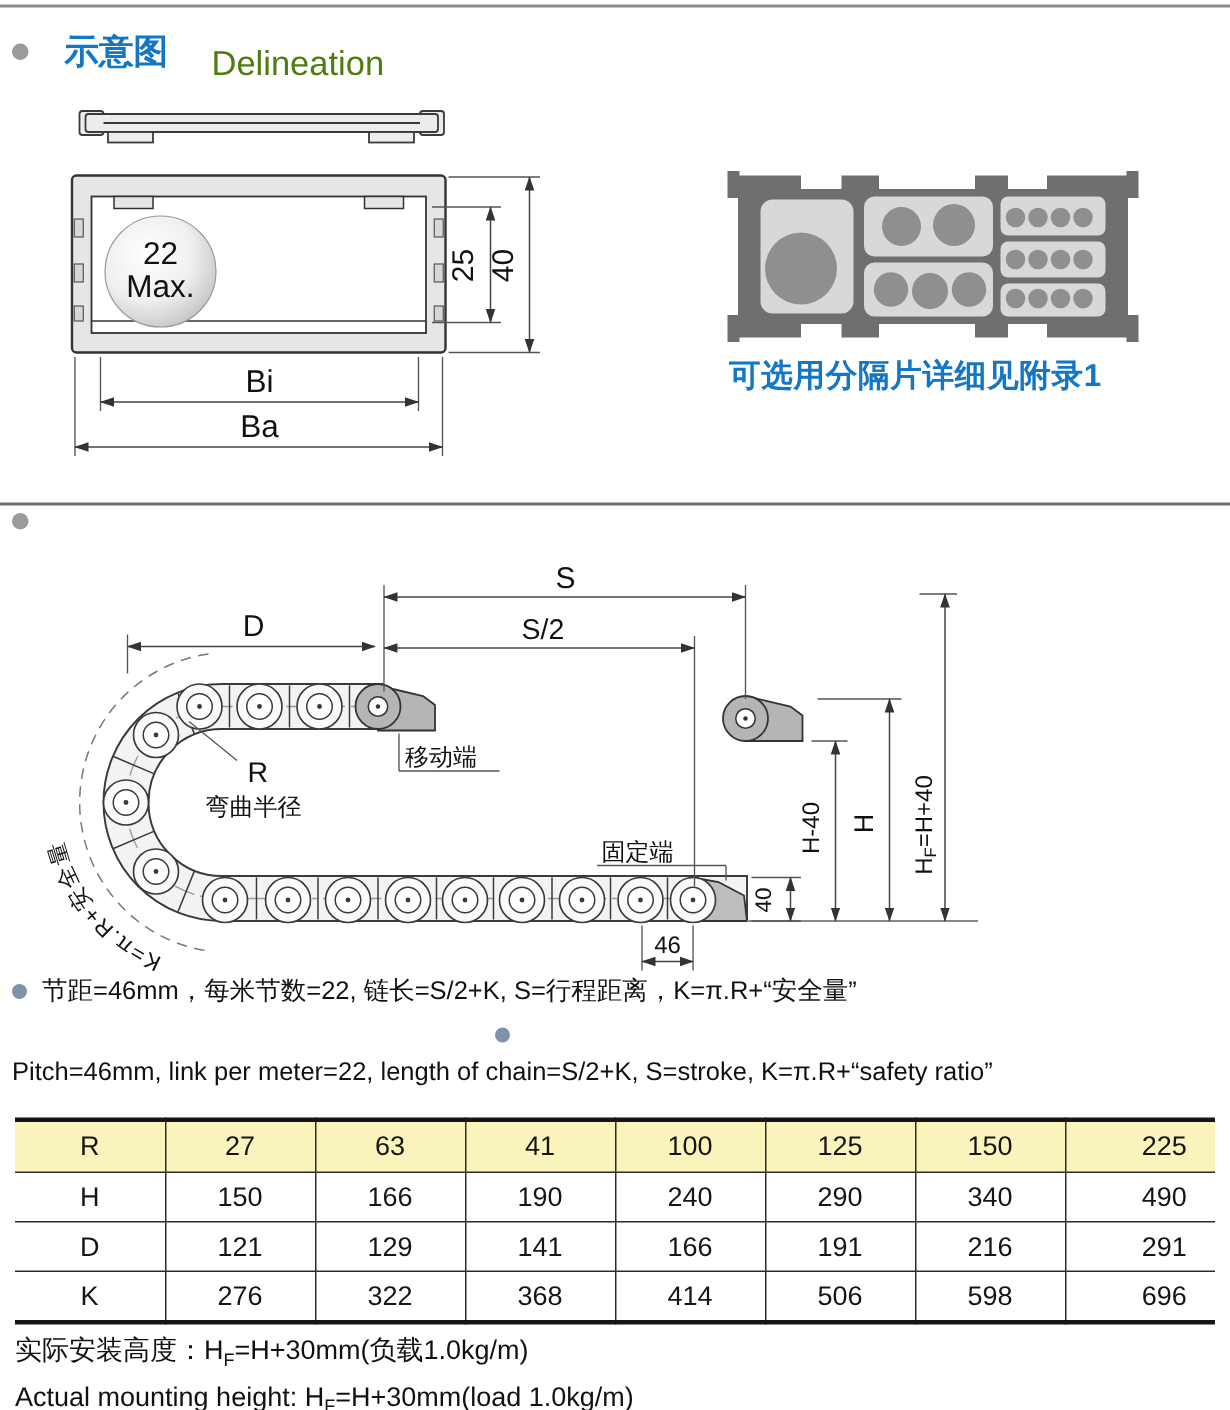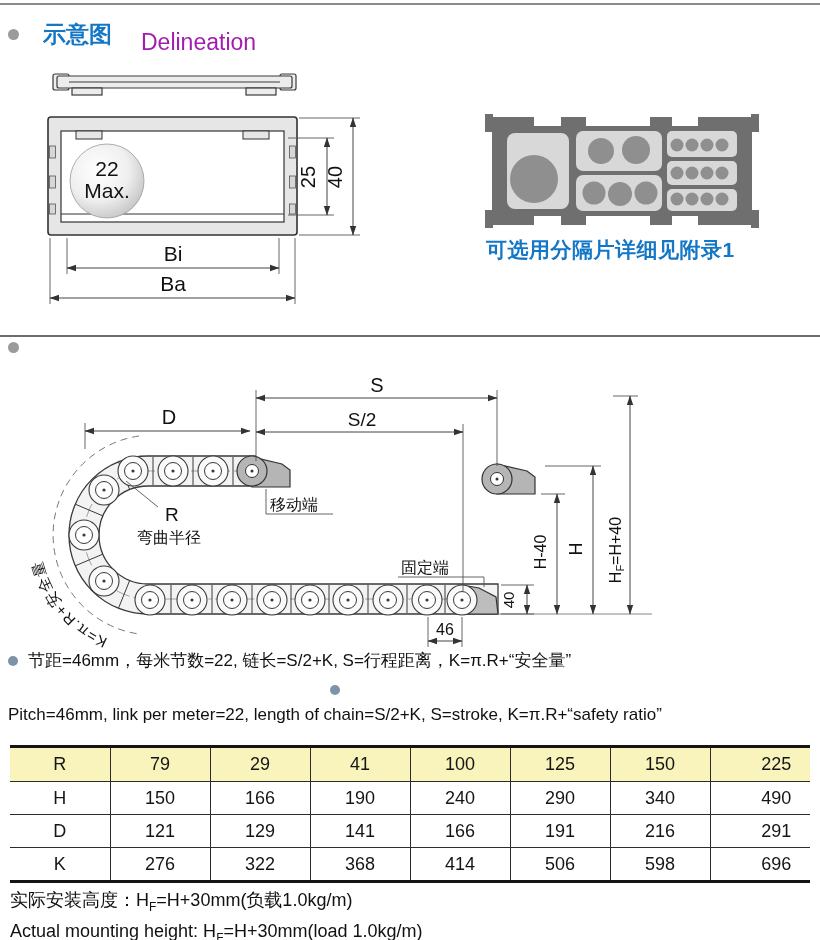--- a/index.html
+++ b/index.html
@@ -2,21 +2,21 @@
 <html><head>
 <meta charset="utf-8">
 <style>
   html,body{margin:0;padding:0;background:#fff;}
   .page{position:relative;width:820px;height:940px;background:#ffffff;
         font-family:"Liberation Sans",sans-serif;overflow:hidden;color:#111;}
   .rule{position:absolute;left:0;width:820px;height:2px;background:#8b8b8b;}
   .sec-header{position:absolute;left:8px;display:flex;align-items:center;gap:24px;white-space:nowrap;}
   .sec-dot{width:11px;height:11px;border-radius:50%;background:#9b9b9b;flex:none;}
   .sec-cn{font-size:23px;font-weight:bold;color:#1477c6;}
-  .sec-en{font-size:23px;color:#a21caf;margin-left:5px;margin-top:16px;}
+  .sec-en{font-size:23px;color:#4d7c0f;margin-left:5px;margin-top:16px;}
   .fig-caption{position:absolute;left:486px;top:236px;width:290px;
         font-size:21px;font-weight:bold;color:#1477c6;letter-spacing:0.5px;}
   .bullet-row{position:absolute;left:8px;display:flex;align-items:center;gap:10px;
         font-size:17px;color:#111;white-space:nowrap;}
   .bdot{width:10px;height:10px;border-radius:50%;background:#7e93aa;flex:none;}
   table.spec{position:absolute;left:10px;top:745px;width:800px;table-layout:fixed;
         border-collapse:collapse;border-top:3px solid #151515;border-bottom:3px solid #151515;
         font-size:18px;color:#151515;text-align:center;}
   .spec td{border:1px solid #2c2c2c;height:32px;padding:0;}
   .spec tr.hdr td{background:#f8f4bc;height:33px;}
@@ -338,22 +338,22 @@
   </div>
   <div class="bullet-row" style="top:685px;flex-direction:column;">
     <span class="bdot"></span>
     <span>Pitch=46mm, link per meter=22, length of chain=S/2+K, S=stroke, K=π.R+“safety ratio”</span>
   </div>
 
   <table class="spec">
     <tbody>
         <tr class="hdr">
       <td>R</td>
-      <td>79</td>
-      <td>29</td>
+      <td>27</td>
+      <td>63</td>
       <td>41</td>
       <td>100</td>
       <td>125</td>
       <td>150</td>
       <td>225</td>
     </tr>
     <tr>
       <td>H</td>
       <td>150</td>
       <td>166</td>

